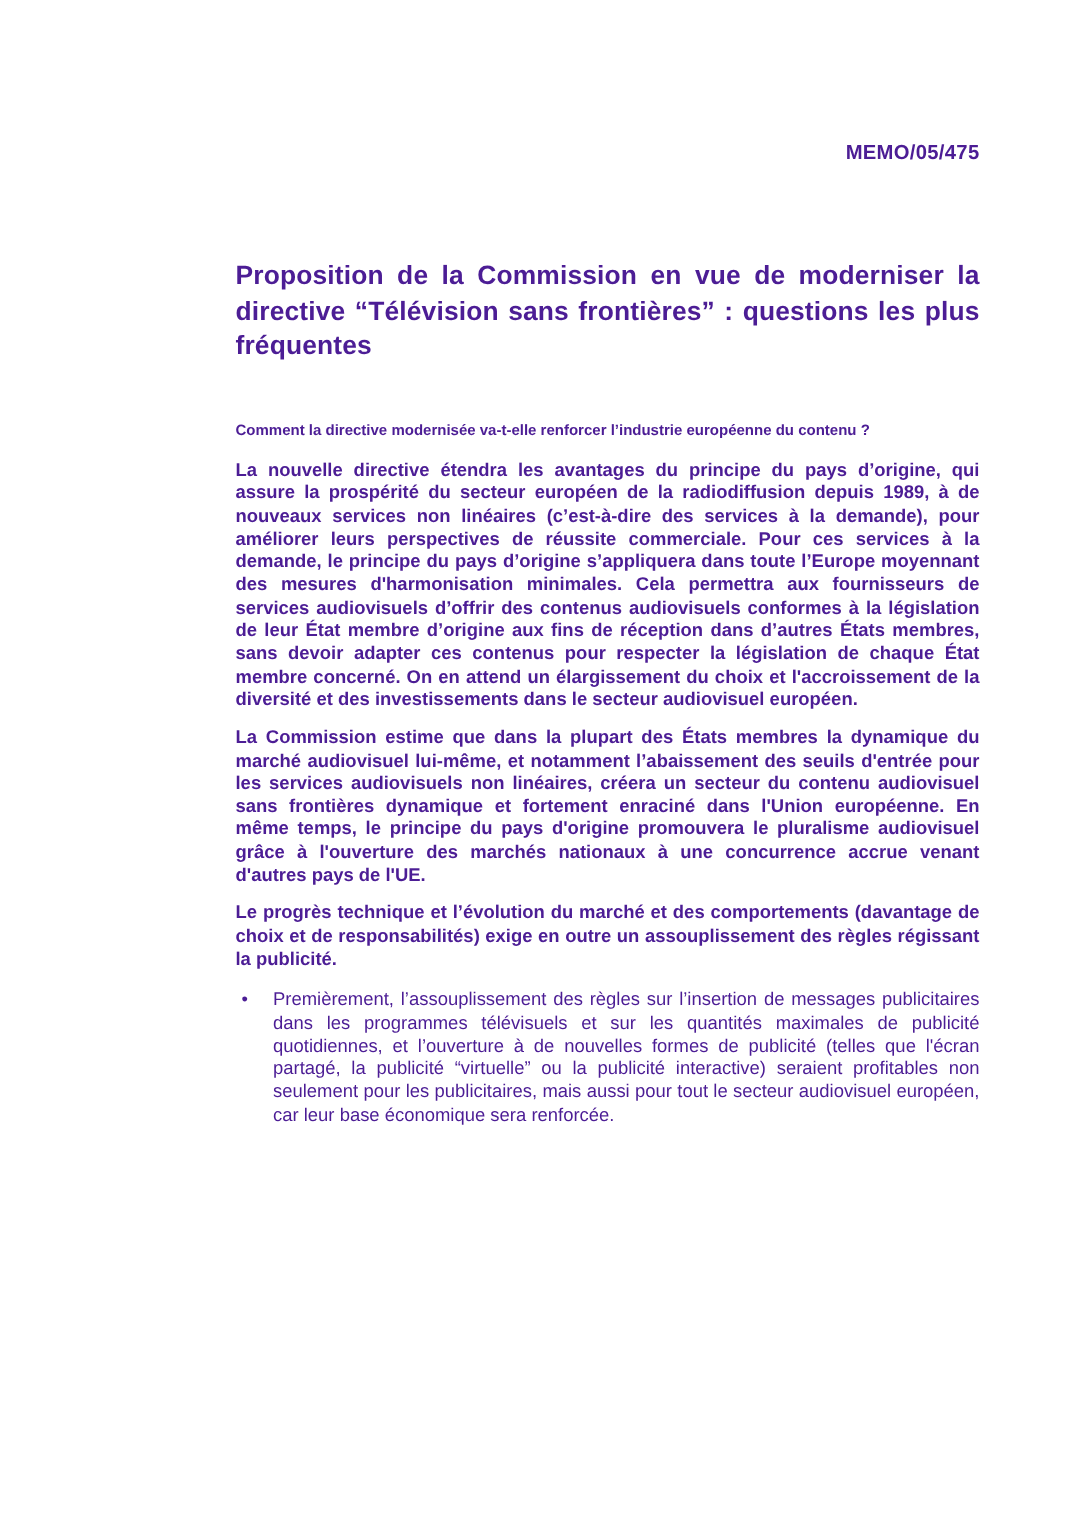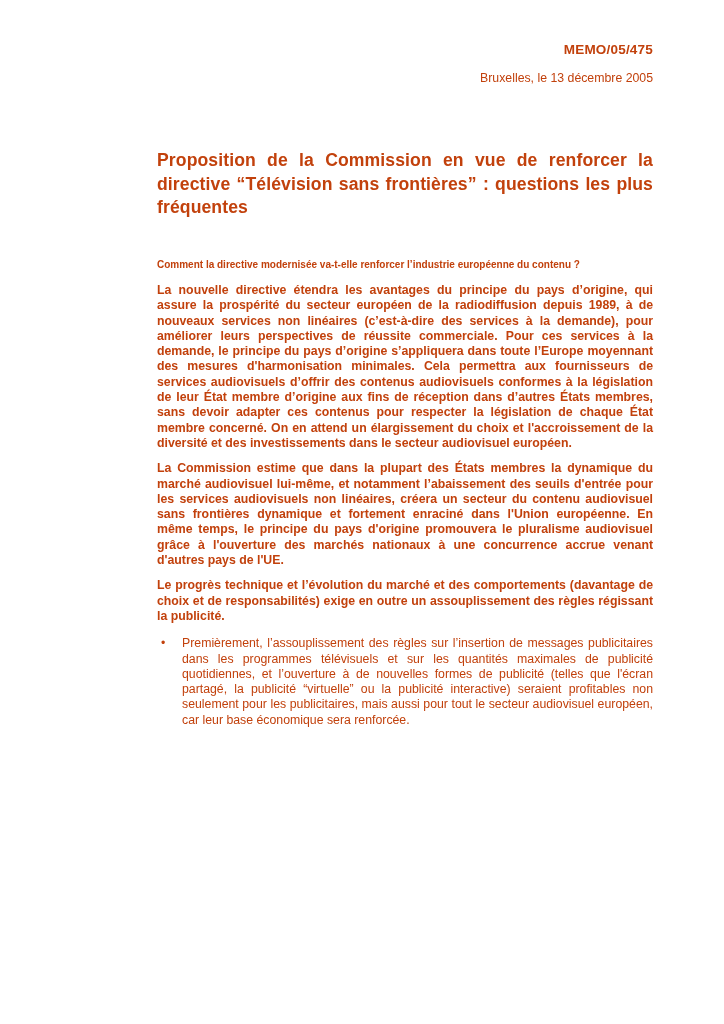--- a/index.html
+++ b/index.html
@@ -6,23 +6,23 @@
     margin: 0;
     padding: 0;
     background: #ffffff;
   }
   .page {
     position: relative;
     width: 724px;
     height: 1024px;
     background: #ffffff;
     box-sizing: border-box;
-    padding: 42px 71px 0 157px;
+    padding: 94px 71px 0 157px;
     font-family: "Liberation Sans", "DejaVu Sans", sans-serif;
-    color: #c2410c;
+    color: #4c1d95;
     overflow: hidden;
   }
   .memo-ref {
     text-align: right;
     font-size: 13.5px;
     font-weight: 700;
     line-height: 15px;
     letter-spacing: 0.2px;
   }
   .dateline {
@@ -80,23 +80,22 @@
     text-align: justify;
   }
 </style>
 </head>
 <body>
 
 <div class="page">
 
   <div class="memo-ref">MEMO/05/475</div>
 
-  <div class="dateline">Bruxelles, le 13 décembre 2005</div>
 
-  <h1 class="doc-title">Proposition de la Commission en vue de renforcer la directive “Télévision sans frontières” : questions les plus fréquentes</h1>
+  <h1 class="doc-title">Proposition de la Commission en vue de moderniser la directive “Télévision sans frontières” : questions les plus fréquentes</h1>
 
   <h2 class="section-heading">Comment la directive modernisée va-t-elle renforcer l’industrie européenne du contenu ?</h2>
 
   <p class="para first">La nouvelle directive étendra les avantages du principe du pays d’origine, qui assure la prospérité du secteur européen de la radiodiffusion depuis 1989, à de nouveaux services non linéaires (c’est-à-dire des services à la demande), pour améliorer leurs perspectives de réussite commerciale. Pour ces services à la demande, le principe du pays d’origine s’appliquera dans toute l’Europe moyennant des mesures d'harmonisation minimales. Cela permettra aux fournisseurs de services audiovisuels d’offrir des contenus audiovisuels conformes à la législation de leur État membre d’origine aux fins de réception dans d’autres États membres, sans devoir adapter ces contenus pour respecter la législation de chaque État membre concerné. On en attend un élargissement du choix et l'accroissement de la diversité et des investissements dans le secteur audiovisuel européen.</p>
 
   <p class="para">La Commission estime que dans la plupart des États membres la dynamique du marché audiovisuel lui-même, et notamment l’abaissement des seuils d'entrée pour les services audiovisuels non linéaires, créera un secteur du contenu audiovisuel sans frontières dynamique et fortement enraciné dans l'Union européenne. En même temps, le principe du pays d'origine promouvera le pluralisme audiovisuel grâce à l'ouverture des marchés nationaux à une concurrence accrue venant d'autres pays de l'UE.</p>
 
   <p class="para">Le progrès technique et l’évolution du marché et des comportements (davantage de choix et de responsabilités) exige en outre un assouplissement des règles régissant la publicité.</p>
 
   <div class="bullet-list">

